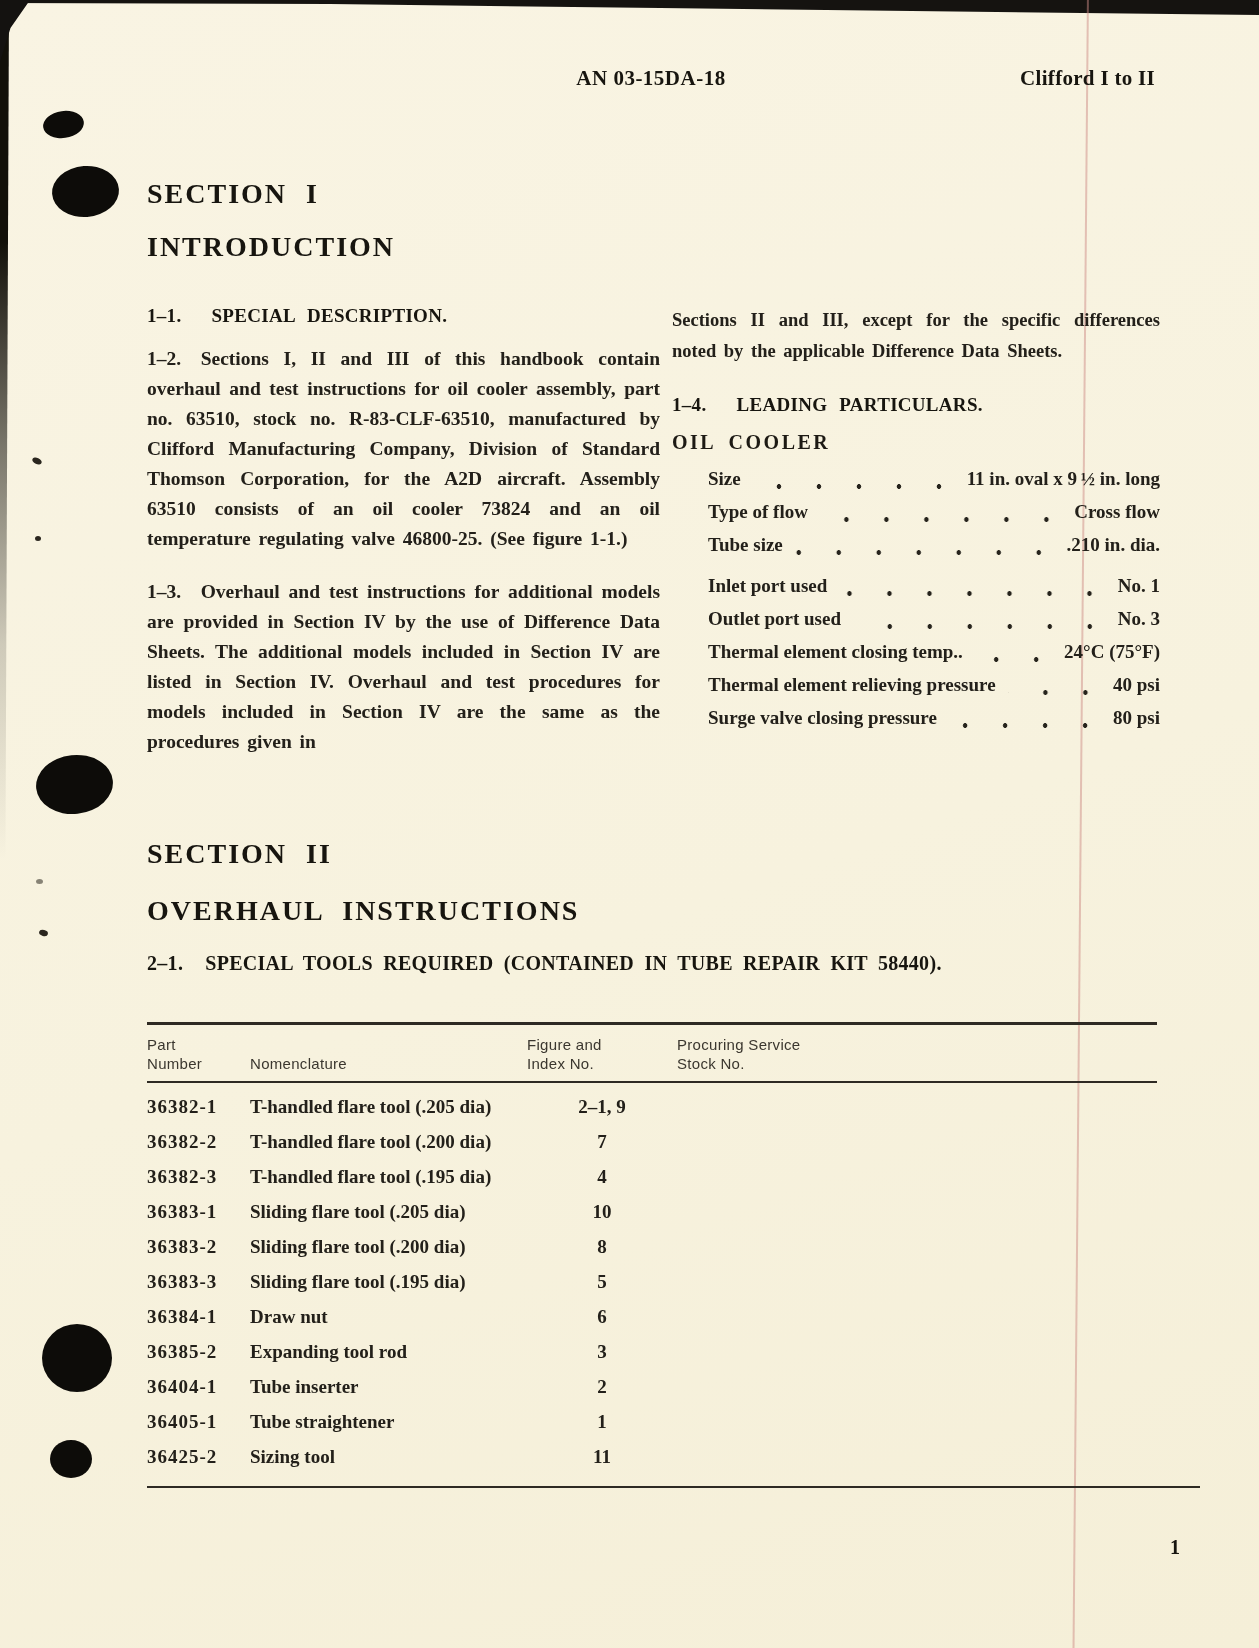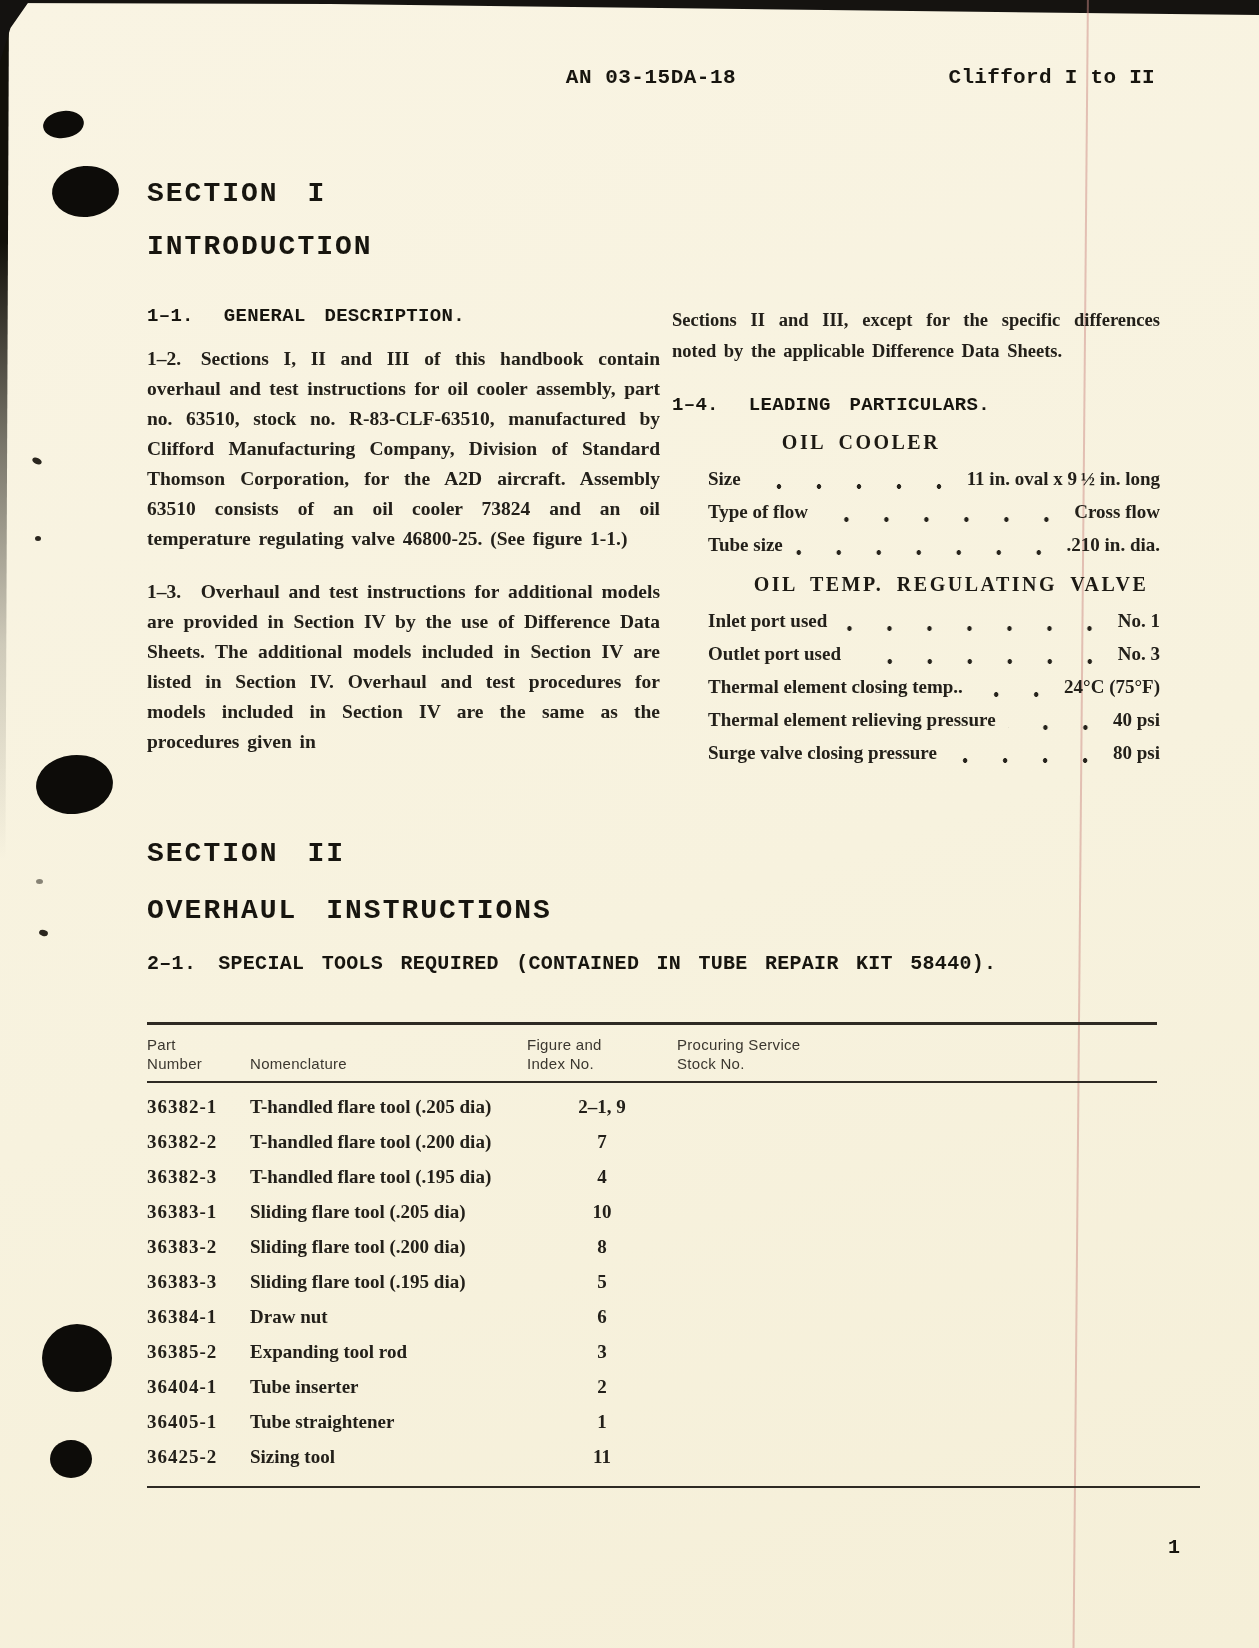--- a/index.html
+++ b/index.html
@@ -39,21 +39,21 @@
   .blob-3{left:36px;top:755px;width:77px;height:59px;transform:rotate(-6deg);}
   .blob-4{left:42px;top:1324px;width:70px;height:68px;}
   .blob-5{left:50px;top:1440px;width:42px;height:38px;}
   .speck{position:absolute;background:#2a261e;border-radius:50%;}
   .speck-1{left:32px;top:458px;width:10px;height:6px;transform:rotate(25deg);}
   .speck-2{left:35px;top:536px;width:6px;height:5px;}
   .speck-3{left:36px;top:879px;width:7px;height:5px;opacity:.55;}
   .speck-4{left:39px;top:930px;width:9px;height:6px;transform:rotate(15deg);}
 
   
-  .sans{font-family:Liberation Mono, monospace;font-weight:bold;color:#17150f;}
+  .sans{font-family:Liberation Serif, serif;font-weight:bold;color:#17150f;}
   .running-head{position:absolute;top:66px;left:147px;width:1008px;height:26px;}
   .doc-number{position:absolute;left:0;width:100%;text-align:center;font-size:21px;letter-spacing:.5px;}
   .section-range{position:absolute;right:0;top:0;font-size:21px;letter-spacing:.3px;}
 
   .sec-title{position:absolute;left:147px;width:1008px;text-align:left;font-size:28px;letter-spacing:2px;word-spacing:10px;}
   .sec-title.s1{top:178px;}
   .sec-title.s1b{top:231px;}
   .sec-title.s2{top:838px;}
   .sec-title.s2b{top:895px;}
 
@@ -69,21 +69,21 @@
     font-size:19.5px;line-height:30px;font-weight:bold;
     text-align:justify;word-spacing:3px;margin:0;
   }
   .para-1-2{margin-top:17px;}
   .para-1-3{margin-top:23px;}
   .para-cont{font-size:18.5px;line-height:31px;}
 
   .lp-head{margin-top:27px;}
   .spec-title{
     font-weight:bold;font-size:20px;letter-spacing:2.5px;word-spacing:6px;
-    text-align:center;margin-top:15px;color:#1d1a14;
+    text-align:left;margin-top:15px;color:#1d1a14;
   }
   .spec-title.oc{padding-right:110px;}
   .spec-title.rv{padding-left:70px;margin-top:12px;}
   .spec-block{margin-top:8px;padding-left:36px;}
   .spec-row{display:flex;align-items:baseline;font-weight:bold;font-size:19px;line-height:33px;}
   .spec-leader{
     flex:1 1 auto;align-self:flex-end;height:5px;margin:0 8px 6px 12px;
     background-image:radial-gradient(circle,#26231c 2.1px,rgba(0,0,0,0) 2.6px);
     background-size:40px 5px;background-position:right bottom;background-repeat:repeat-x;
   }
@@ -141,21 +141,21 @@
   <div class="running-head sans">
     <div class="doc-number">AN 03-15DA-18</div>
     <div class="section-range">Clifford I to II</div>
   </div>
 
   <div class="sec-title s1 sans">SECTION I</div>
   <div class="sec-title s1b sans">INTRODUCTION</div>
 
   <div class="col col-left">
     <div class="num-head sans">
-      <span class="num">1–1.</span><span class="txt">GENERAL DESCRIPTION.</span>
+      <span class="num">1–1.</span><span class="txt">SPECIAL DESCRIPTION.</span>
     </div>
     <p class="body-para para-1-2">1–2. Sections I, II and III of this handbook contain overhaul and test instructions for oil cooler assembly, part no. 63510, stock no. R-83-CLF-63510, manufactured by Clifford Manufacturing Company, Division of Standard Thomson Corporation, for the A2D aircraft. Assembly 63510 consists of an oil cooler 73824 and an oil temperature regulating valve 46800-25. (See figure 1-1.)</p>
     <p class="body-para para-1-3">1–3. Overhaul and test instructions for additional models are provided in Section IV by the use of Difference Data Sheets. The additional models included in Section IV are listed in Section IV. Overhaul and test procedures for models included in Section IV are the same as the procedures given in</p>
   </div>
 
   <div class="col col-right">
     <p class="body-para para-cont" style="margin-top:0;">Sections II and III, except for the specific differences noted by the applicable Difference Data Sheets.</p>
 
     <div class="num-head sans lp-head">
       <span class="num">1–4.</span><span class="txt">LEADING PARTICULARS.</span>
@@ -173,21 +173,20 @@
         <span class="spec-leader"></span>
         <span class="spec-value">Cross flow</span>
       </div>
       <div class="spec-row">
         <span class="spec-label">Tube size</span>
         <span class="spec-leader"></span>
         <span class="spec-value">.210 in. dia.</span>
       </div>
     </div>
 
-    <div class="spec-title rv">OIL TEMP. REGULATING VALVE</div>
     <div class="spec-block">
       <div class="spec-row">
         <span class="spec-label">Inlet port used</span>
         <span class="spec-leader"></span>
         <span class="spec-value">No. 1</span>
       </div>
       <div class="spec-row">
         <span class="spec-label">Outlet port used</span>
         <span class="spec-leader"></span>
         <span class="spec-value">No. 3</span>

